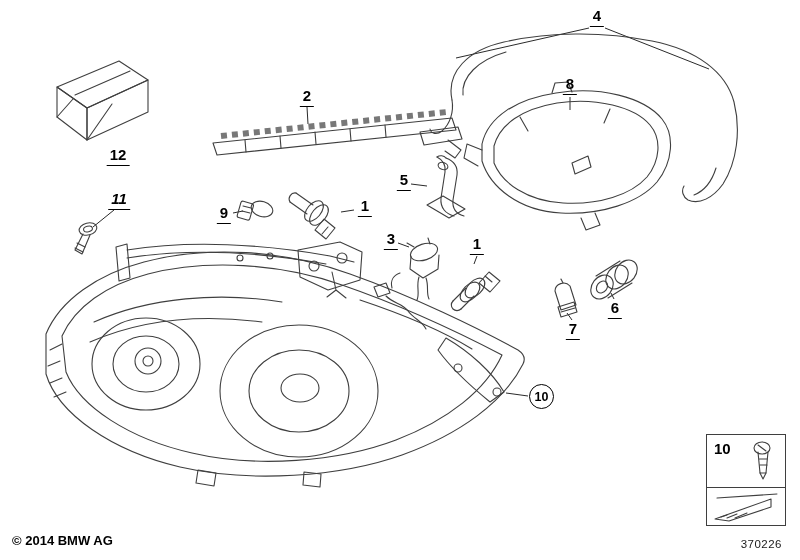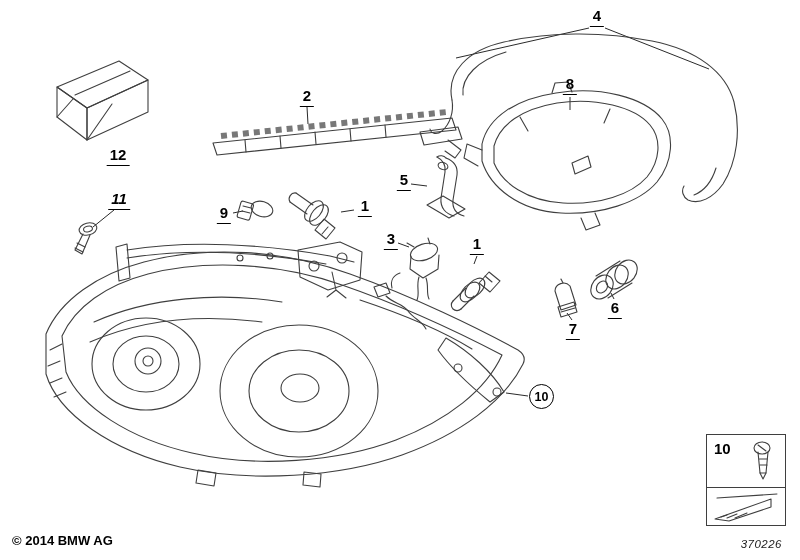--- a/index.html
+++ b/index.html
@@ -28,21 +28,21 @@
   .legend-box {
     position: absolute; left: 706px; top: 434px; width: 80px; height: 92px;
     border: 1.2px solid #3f3f3f; background: #fff;
   }
   .legend-top { position: relative; height: 53px; border-bottom: 1.2px solid #3f3f3f; }
   .legend-bottom { position: relative; height: 37px; }
   .legend-num { position: absolute; left: 7px; top: 5px; font-size: 15px; font-weight: bold; }
   .legend-screw { position: absolute; right: 6px; top: 4px; }
   .legend-arrow { position: absolute; left: 4px; top: 2px; }
   .copyright { position: absolute; left: 12px; top: 533px; font-size: 13px; font-weight: bold; }
-  .diagram-number { position: absolute; right: 18px; top: 538px; font-size: 11.5px; color: #1a1a1a; letter-spacing: 0.5px; font-style: italic; }
+  .diagram-number { position: absolute; right: 18px; top: 538px; font-size: 11.5px; color: #1a1a1a; letter-spacing: 0.5px; }
 </style>
 </head>
 <body>
 
 <div class="stage">
 
   <svg class="art" width="800" height="560" viewBox="0 0 800 560">
 
     <g class="leader">
       <line x1="114" y1="210" x2="93" y2="227"></line>

